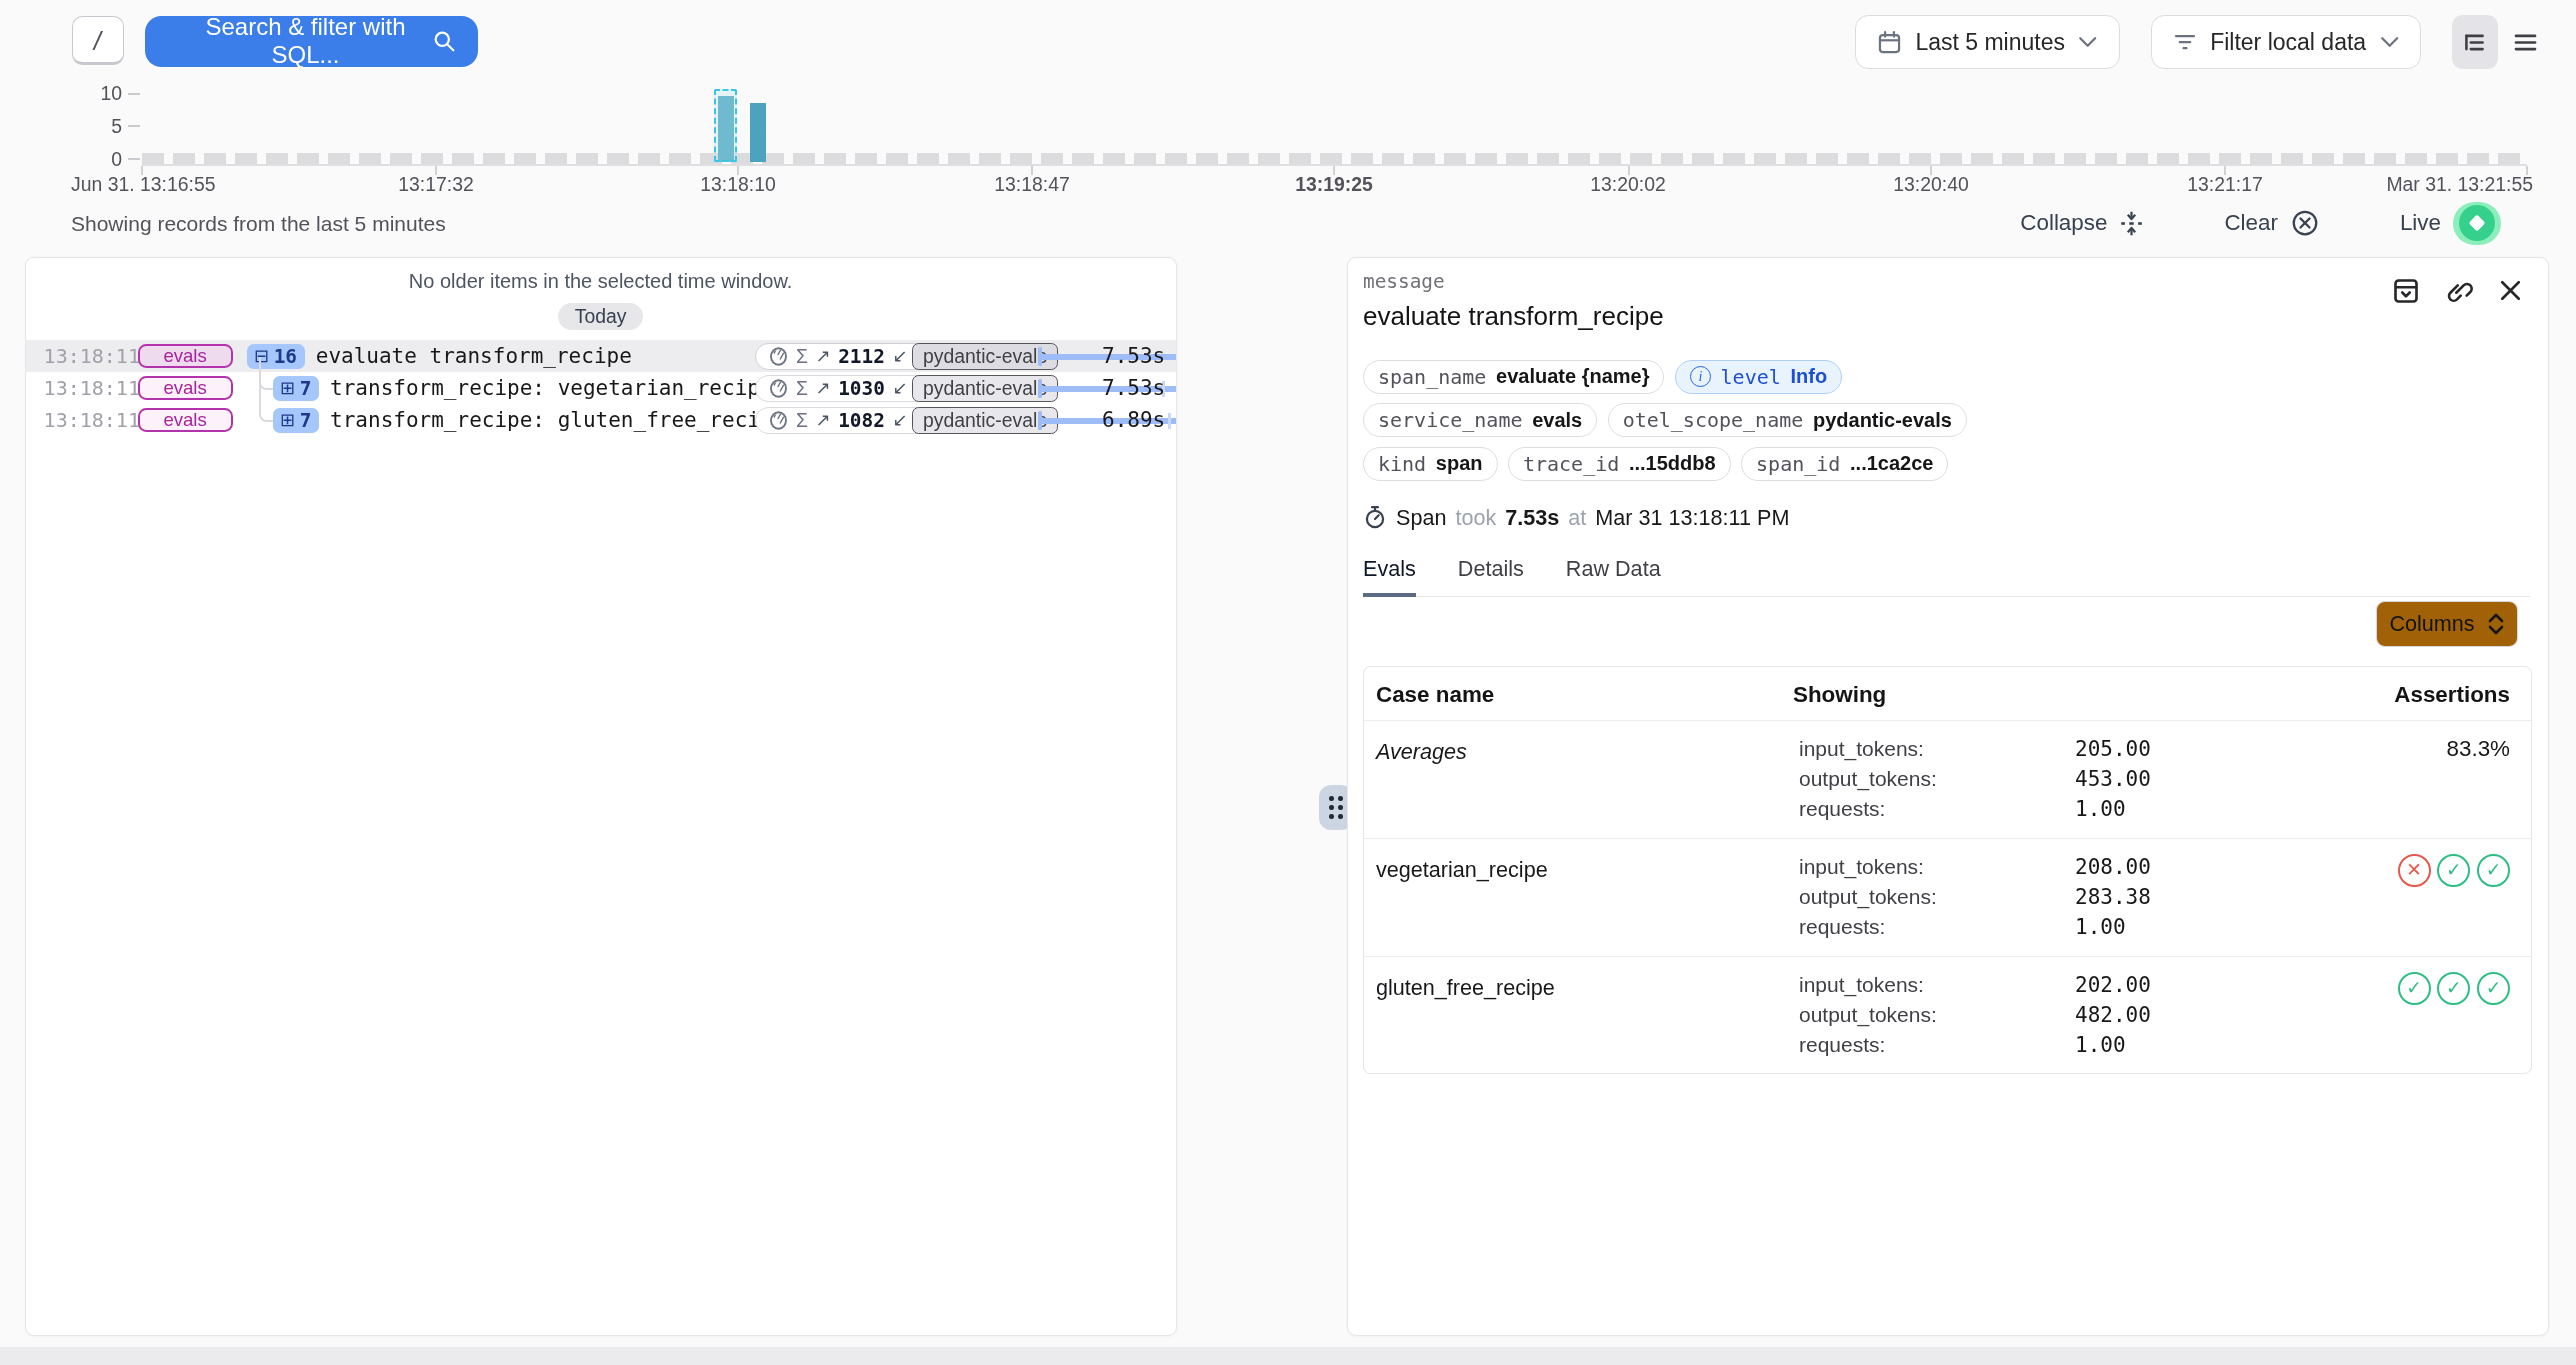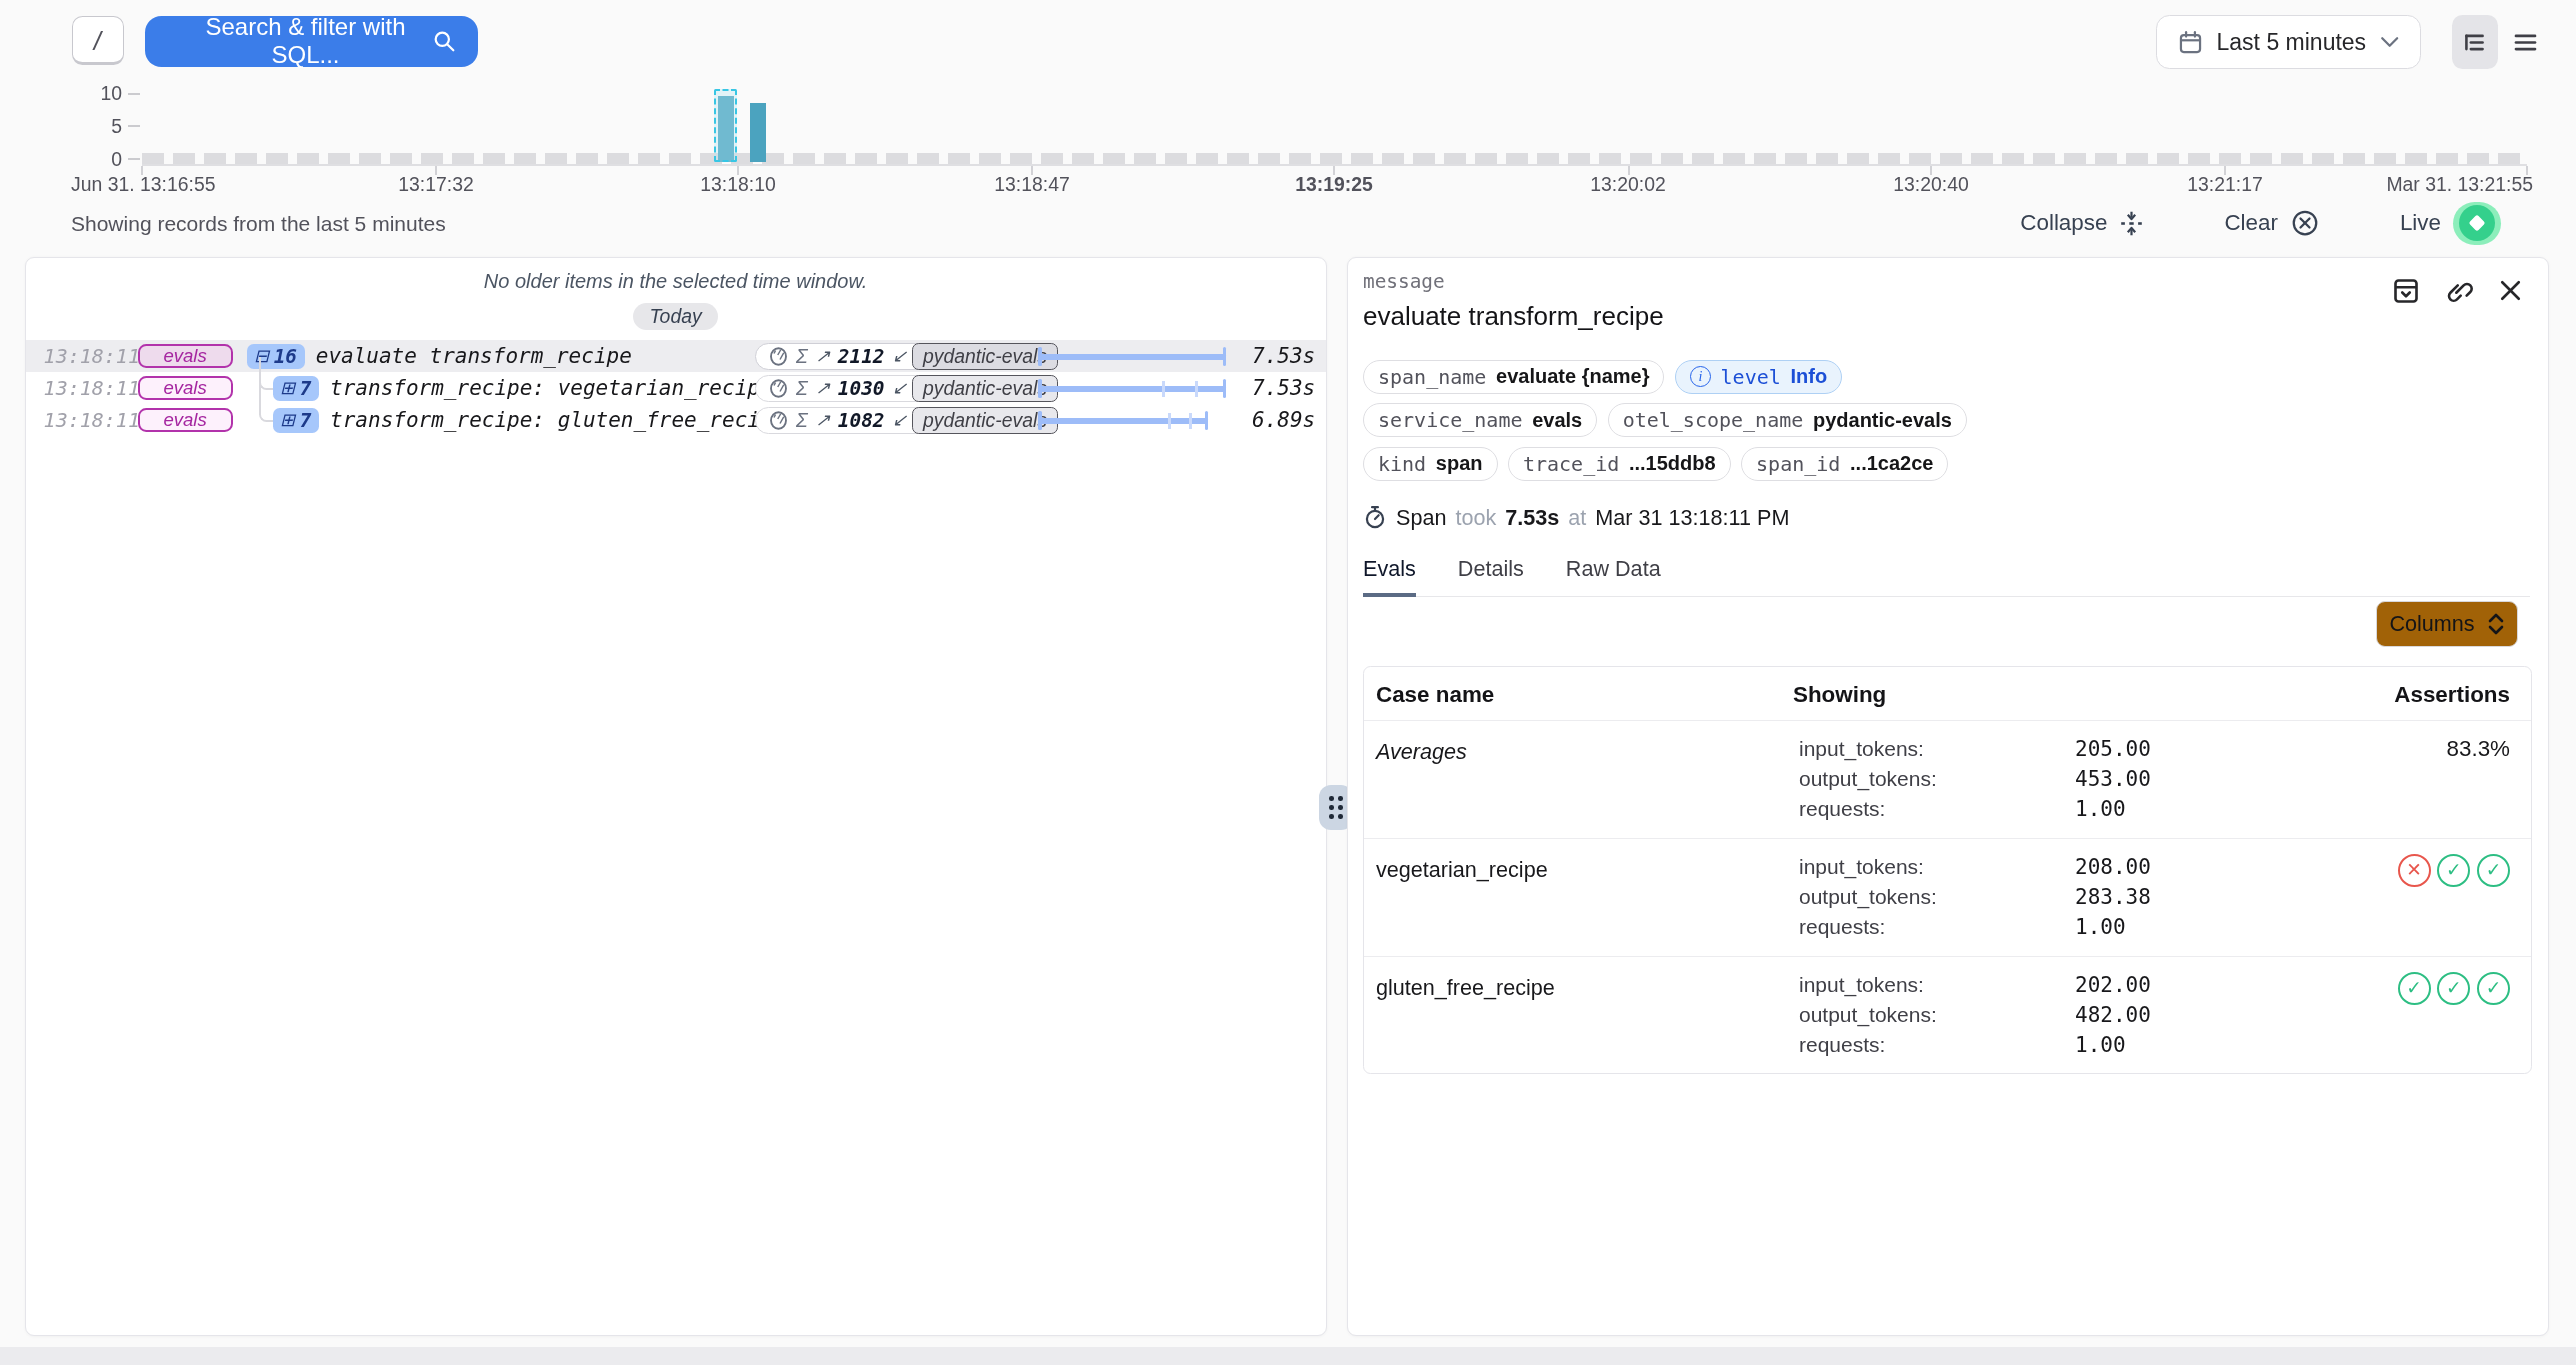--- a/index.html
+++ b/index.html
@@ -42,21 +42,21 @@
   .status-actions { position:absolute; right:75px; top:1.5px; display:flex; align-items:center; gap:80px; }
   .action { display:flex; align-items:center; gap:12px; font-size:22.4px; color:#374151; cursor:pointer; }
   .live-dot { width:48px; height:43px; border-radius:22.4px; background:#8ceebb; display:flex; align-items:center;
     justify-content:center; }
   .live-dot .inner { width:36px; height:36px; border-radius:50%; background:#34d08c; display:flex; align-items:center; justify-content:center; }
   .live-dot .diamond { width:12px; height:12px; background:#fff; transform:rotate(45deg); border-radius:2.2px; }
 
   
   .card { position:absolute; background:#fff; border:1.5px solid #e5e5ea; border-radius:9px;
     box-shadow:0 0.7px 3px rgba(0,0,0,.04); }
-  .trace-card { left:24.6px; top:257px; width:1302px; height:1079px; overflow:hidden;font-style:italic; }
+  .trace-card { left:24.6px; top:257px; width:1152px; height:1079px; overflow:hidden; }
   .detail-card { left:1347px; top:257px; width:1202px; height:1079px; overflow:hidden; }
   .divider-handle { position:absolute; left:1319px; top:785px; width:34px; height:45px; background:#ccd6e3;
     border-radius:12px; display:grid; grid-template-columns:repeat(2,4.5px); grid-template-rows:repeat(3,4.5px);
     gap:4.5px; place-content:center; cursor:col-resize; }
   .divider-handle i { background:#1f2937; border-radius:50%; }
   .bottom-strip { position:absolute; left:0; bottom:0; width:2576px; height:19.4px; background:#ebebee; }
 
   
   .notice { margin-top:12px; text-align:center; font-size:20px; color:#4b5563; }
   .today-wrap { display:flex; justify-content:center; margin-top:10.4px; }
@@ -164,20 +164,35 @@
             <line x1="23" y1="3" x2="23" y2="9" stroke="#6b7280" stroke-width="3" stroke-linecap="round"></line>
           </svg>
       </span>
       <span>Last 5 minutes</span>
       <span>
         <svg class="icon" width="19.4" height="12" viewBox="0 0 26 16">
             <polyline points="3,3 13,13 23,3" fill="none" stroke="#6b7280" stroke-width="3" stroke-linecap="round" stroke-linejoin="round"></polyline>
           </svg>
       </span>
     </button>
+    <button class="ctl-btn">
+      <span>
+        <svg class="icon" width="24" height="22.4" viewBox="0 0 32 30">
+            <line x1="4" y1="7" x2="28" y2="7" stroke="#6b7280" stroke-width="3" stroke-linecap="round"></line>
+            <line x1="9" y1="15" x2="23" y2="15" stroke="#6b7280" stroke-width="3" stroke-linecap="round"></line>
+            <line x1="14" y1="23" x2="18" y2="23" stroke="#6b7280" stroke-width="3" stroke-linecap="round"></line>
+          </svg>
+      </span>
+      <span>Filter local data</span>
+      <span>
+        <svg class="icon" width="19.4" height="12" viewBox="0 0 26 16">
+            <polyline points="3,3 13,13 23,3" fill="none" stroke="#6b7280" stroke-width="3" stroke-linecap="round" stroke-linejoin="round"></polyline>
+          </svg>
+      </span>
+    </button>
     <div class="view-toggle">
       <button class="vt active">
         <span>
           <svg class="icon" width="27" height="25" viewBox="0 0 36 34">
               <line x1="7" y1="8" x2="7" y2="26" stroke="#3f3f46" stroke-width="3.5" stroke-linecap="round"></line>
               <line x1="7" y1="8" x2="29" y2="8" stroke="#3f3f46" stroke-width="3.5" stroke-linecap="round"></line>
               <line x1="13" y1="17" x2="29" y2="17" stroke="#3f3f46" stroke-width="3.5" stroke-linecap="round"></line>
               <line x1="13" y1="26" x2="29" y2="26" stroke="#3f3f46" stroke-width="3.5" stroke-linecap="round"></line>
             </svg>
         </span>

